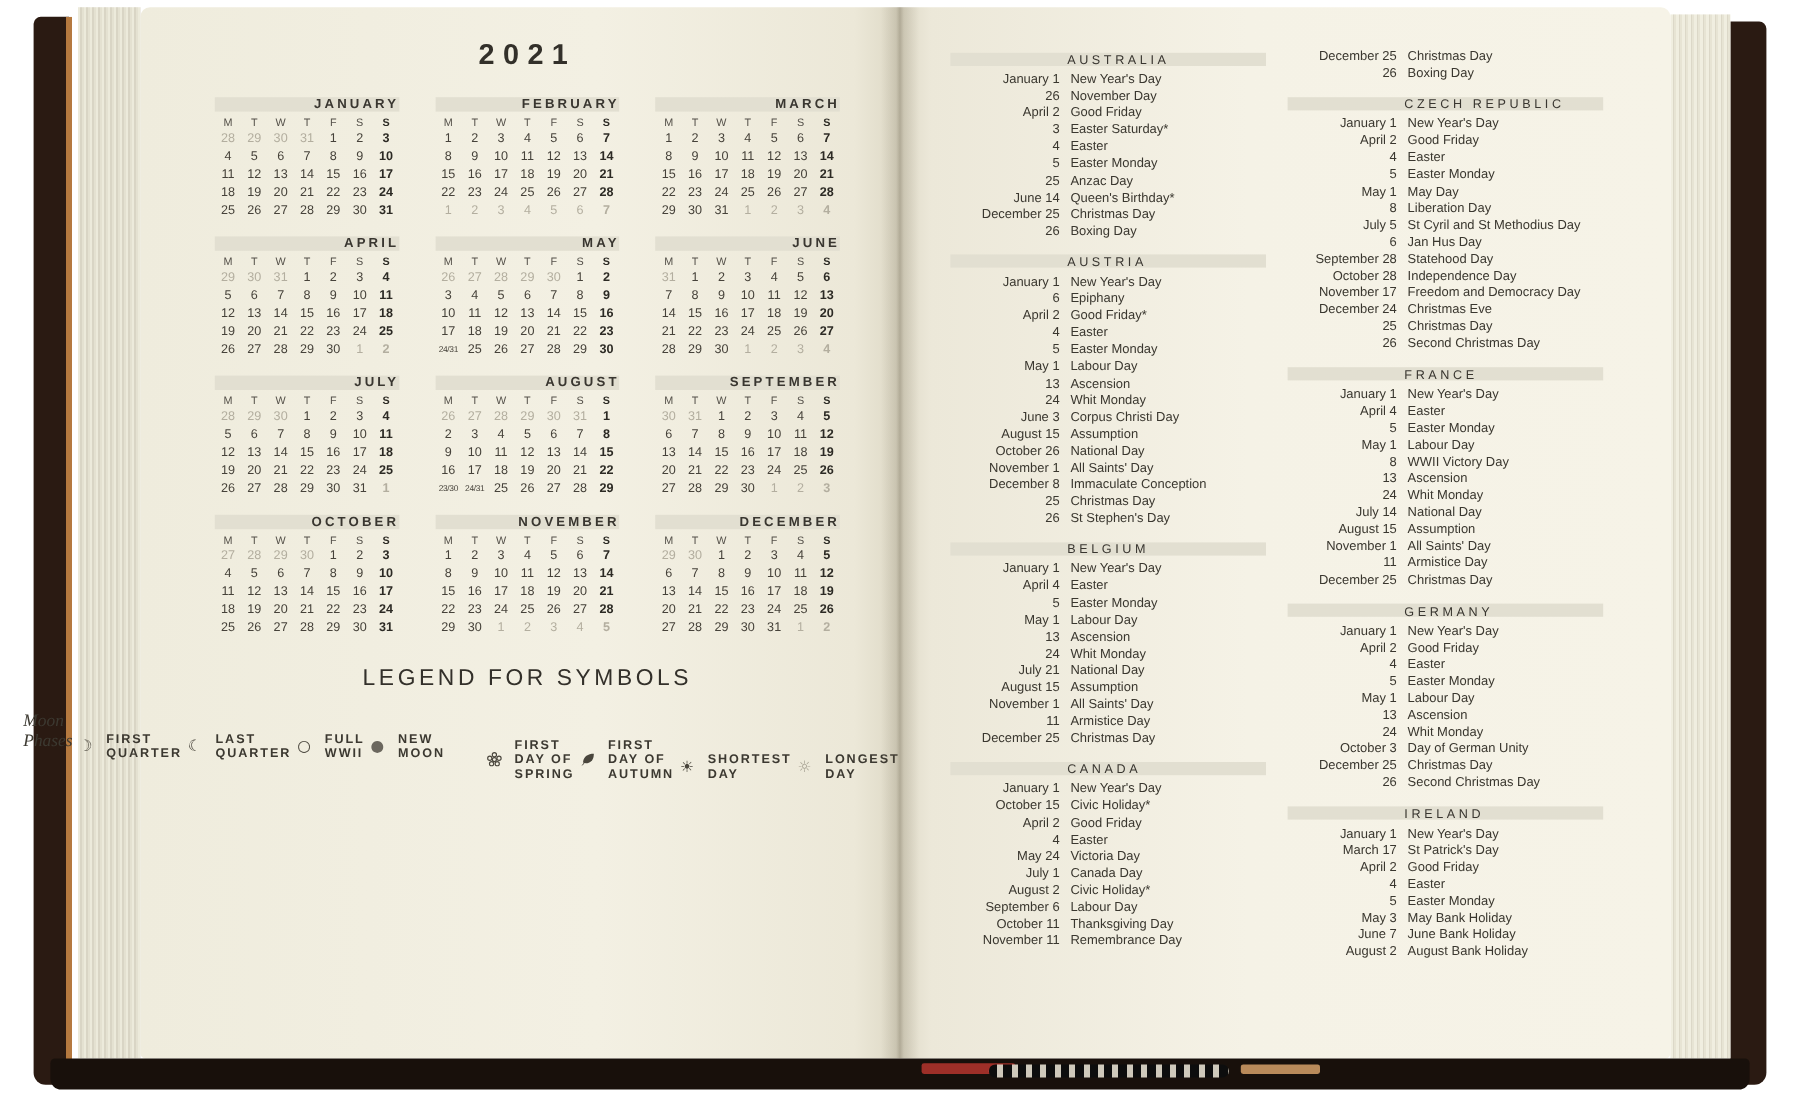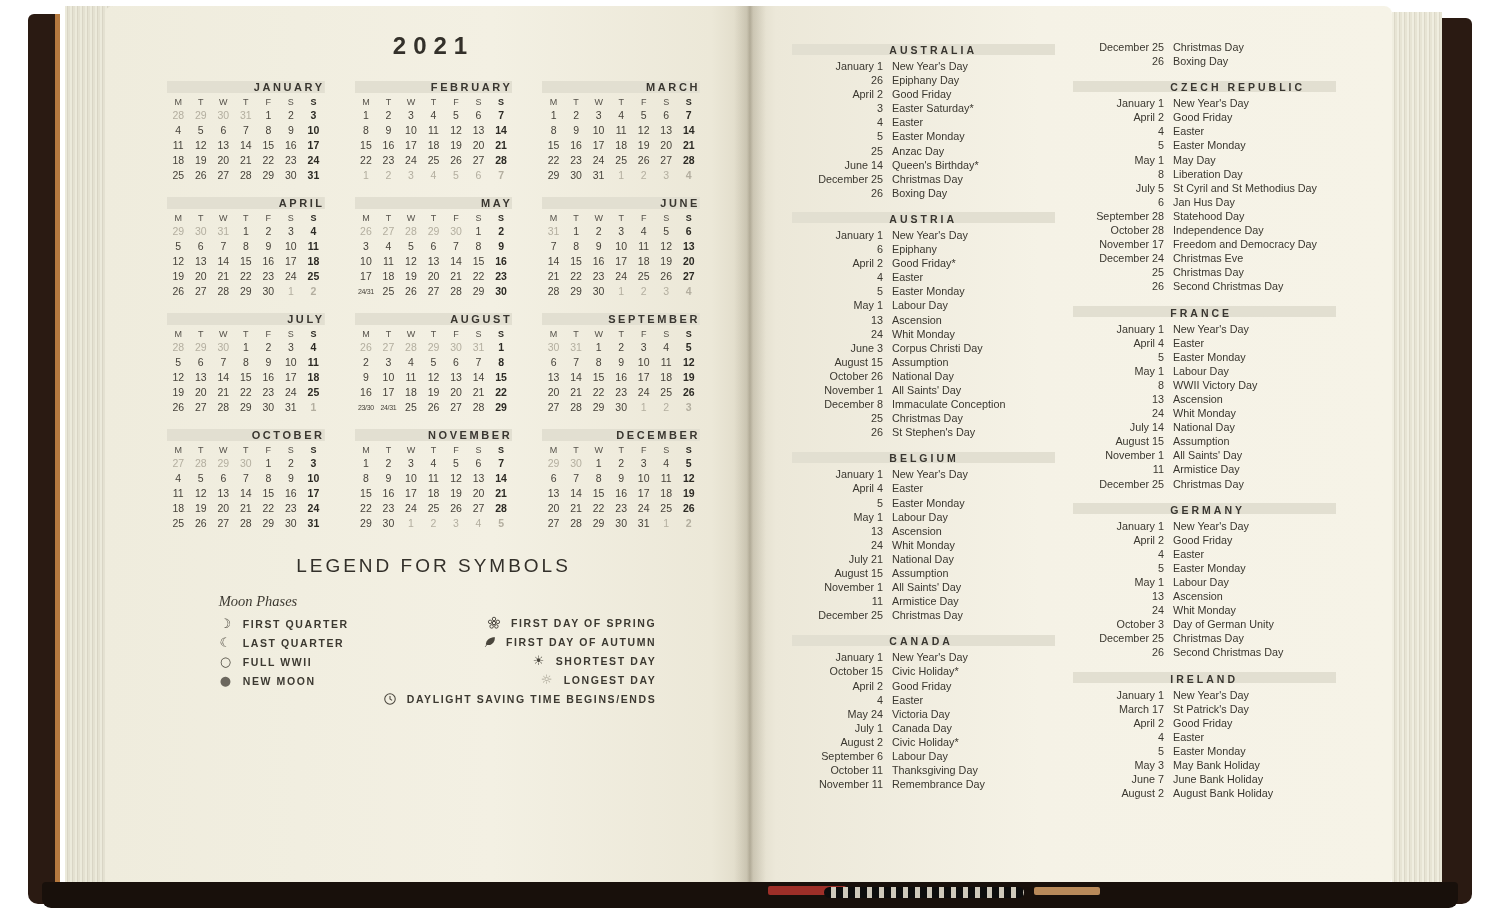--- a/index.html
+++ b/index.html
@@ -21,21 +21,21 @@
   .book{position:absolute;left:28px;right:28px;top:4px;bottom:8px;}
   .cover-left{position:absolute;left:0;top:10px;bottom:4px;width:32px;background:var(--cover);
     border-right:5px solid var(--cover-edge);border-radius:6px 0 0 10px;}
   .cover-right{position:absolute;right:0;top:14px;bottom:4px;width:30px;background:var(--cover);
     border-radius:0 6px 10px 0;}
   .edges-left{position:absolute;left:37px;top:2px;bottom:26px;width:52px;
     background:repeating-linear-gradient(90deg,#eceadb 0 2px,#d9d5c5 2px 3px,#e4e1d1 3px 5px);}
   .edges-right{position:absolute;right:30px;top:8px;bottom:26px;width:50px;
     background:repeating-linear-gradient(90deg,#f0eee0 0 2px,#dcd8c8 2px 3px,#e7e4d4 3px 5px);}
   .page{position:absolute;top:2px;bottom:26px;}
-  .page-left{left:77px;right:50%;background:linear-gradient(90deg,#efecdd 0%,#f3f0e3 60%,#ece8d8 94%,#ddd8c5 100%);
+  .page-left{left:89px;right:50%;background:linear-gradient(90deg,#efecdd 0%,#f3f0e3 60%,#ece8d8 94%,#ddd8c5 100%);
     border-radius:8px 0 0 4px;padding:26px 50px 16px 62px;}
   .page-right{left:50%;right:80px;background:linear-gradient(270deg,#f6f3e7 0%,#f5f2e6 55%,#ece8d9 96%,#ded9c7 100%);
     border-radius:0 8px 4px 0;padding:34px 56px 16px 42px;}
   .gutter{position:absolute;left:calc(50% - 16px);width:32px;top:2px;bottom:26px;pointer-events:none;
     background:linear-gradient(90deg,rgba(110,100,78,0) 0%,rgba(110,100,78,.18) 40%,rgba(84,74,52,.32) 50%,rgba(110,100,78,.18) 60%,rgba(110,100,78,0) 100%);}
   .book-bottom{position:absolute;left:14px;right:14px;bottom:0;height:26px;background:#18100b;border-radius:4px 4px 9px 9px;}
   .ribbon-tip{position:absolute;top:4px;left:calc(50% + 18px);width:78px;height:9px;background:var(--ribbon);border-radius:2px;}
   .headband{position:absolute;top:5px;left:calc(50% + 74px);width:200px;height:11px;border-radius:6px;
     background:repeating-linear-gradient(90deg,#0d0d0d 0 7px,#cfc9bb 7px 12px);}
   .spine-tab{position:absolute;top:5px;left:calc(50% + 284px);width:66px;height:8px;background:#b98a5a;border-radius:2px;}
@@ -51,37 +51,37 @@
   .wd.sun{font-weight:700;color:#2c2a24;}
   .day{text-align:center;font-size:10.5px;line-height:15px;color:#46423a;}
   .day.sun{font-weight:700;color:#2c2a24;}
   .day.mut{color:var(--muted);}
   .day.split{font-size:7px;letter-spacing:-.3px;}
 
   
   .legend{margin-top:24px;}
   .legend-title{text-align:center;font-size:19px;font-weight:400;letter-spacing:3px;color:#33302a;margin-bottom:16px;}
   .legend-cols{display:flex;justify-content:center;gap:34px;padding-left:8px;}
-  .legend-col{display:flex;flex-direction:column;gap:4px;}
+  .legend-col{display:flex;flex-direction:row;gap:4px;}
   .moon-title{font-style:italic;font-size:14.5px;color:#3c3931;margin-bottom:2px;font-family:"Liberation Serif","DejaVu Serif",serif;}
   .legend-row{display:flex;align-items:center;gap:9px;font-size:10.5px;letter-spacing:1.6px;color:#3c3931;font-weight:600;}
   .licon{width:15px;height:15px;display:inline-flex;align-items:center;justify-content:center;color:#4a463d;flex:0 0 15px;}
   .licon .ig{font-size:13px;line-height:1;font-family:"DejaVu Sans",sans-serif;}
   .licon .ig.filled{color:#6b675e;}
   .licon .ig.pale{color:#a5a091;}
   .licon svg{width:14px;height:14px;display:block;}
 
   
   .intl-title{text-align:center;font-size:17.5px;font-weight:600;letter-spacing:3px;color:#33302a;margin-bottom:18px;white-space:nowrap;}
   .holiday-cols{display:flex;gap:18px;}
   .holiday-col{flex:1;min-width:0;}
   .section{margin-bottom:9px;}
   .sec-head{background:linear-gradient(var(--band),var(--band)) no-repeat left center/100% 11px;
     margin-bottom:1px;white-space:nowrap;}
-  .sec-head-text{margin-left:37%;font-size:10.5px;font-weight:700;letter-spacing:3px;color:#393630;line-height:14px;}
+  .sec-head-text{margin-left:37%;font-size:10.5px;font-weight:400;letter-spacing:3px;color:#393630;line-height:14px;}
   .entry{display:flex;line-height:14.1px;font-size:10.8px;}
   .edate{width:100px;flex:0 0 100px;text-align:right;padding-right:9px;color:#3a372f;white-space:nowrap;}
   .ename{flex:1;color:#3a372f;white-space:nowrap;}
 </style>
 </head>
 <body>
 
 <div class="scene">
   <div class="book">
     <div class="cover-left"></div>
@@ -863,21 +863,21 @@
       <div class="holiday-cols">
         <div class="holiday-col" id="holiday-col-0">
             <div class="section">
               <div class="sec-head"><span class="sec-head-text">AUSTRALIA</span></div>
               <div class="entry">
                 <span class="edate">January 1</span>
                 <span class="ename">New Year's Day</span>
               </div>
               <div class="entry">
                 <span class="edate">26</span>
-                <span class="ename">Epiphany Day</span>
+                <span class="ename">November Day</span>
               </div>
               <div class="entry">
                 <span class="edate">April 2</span>
                 <span class="ename">Good Friday</span>
               </div>
               <div class="entry">
                 <span class="edate">3</span>
                 <span class="ename">Easter Saturday*</span>
               </div>
               <div class="entry">

